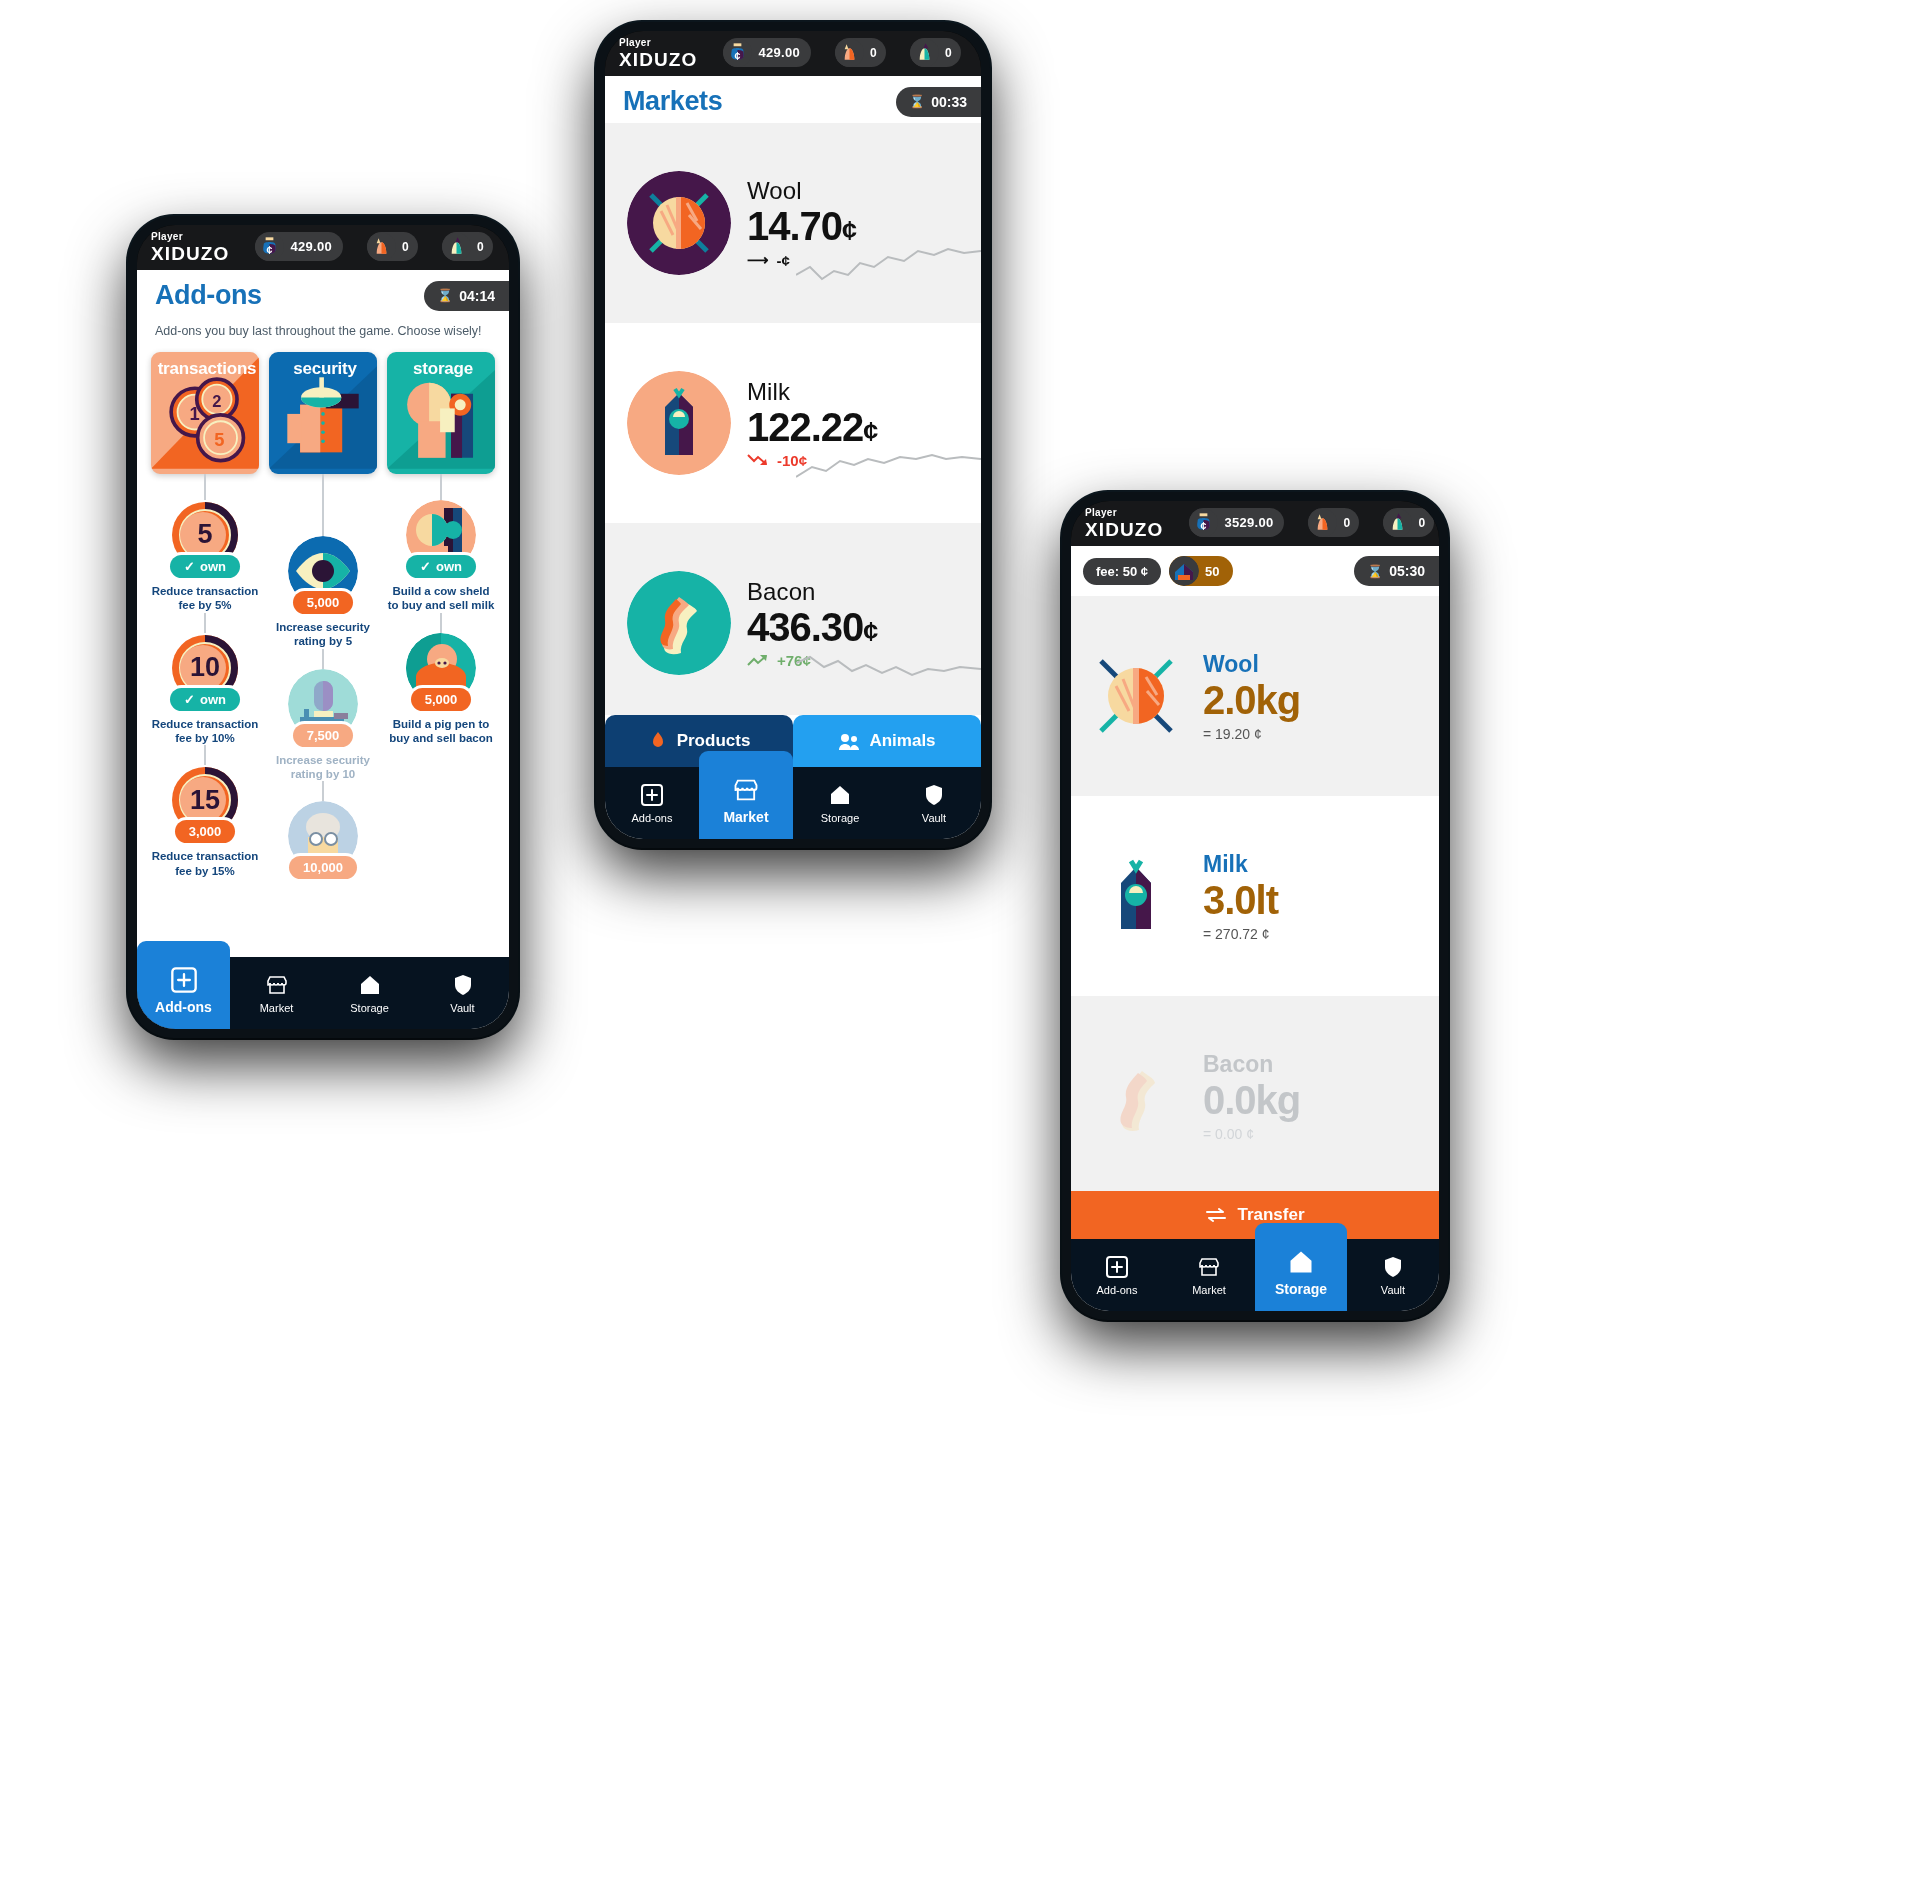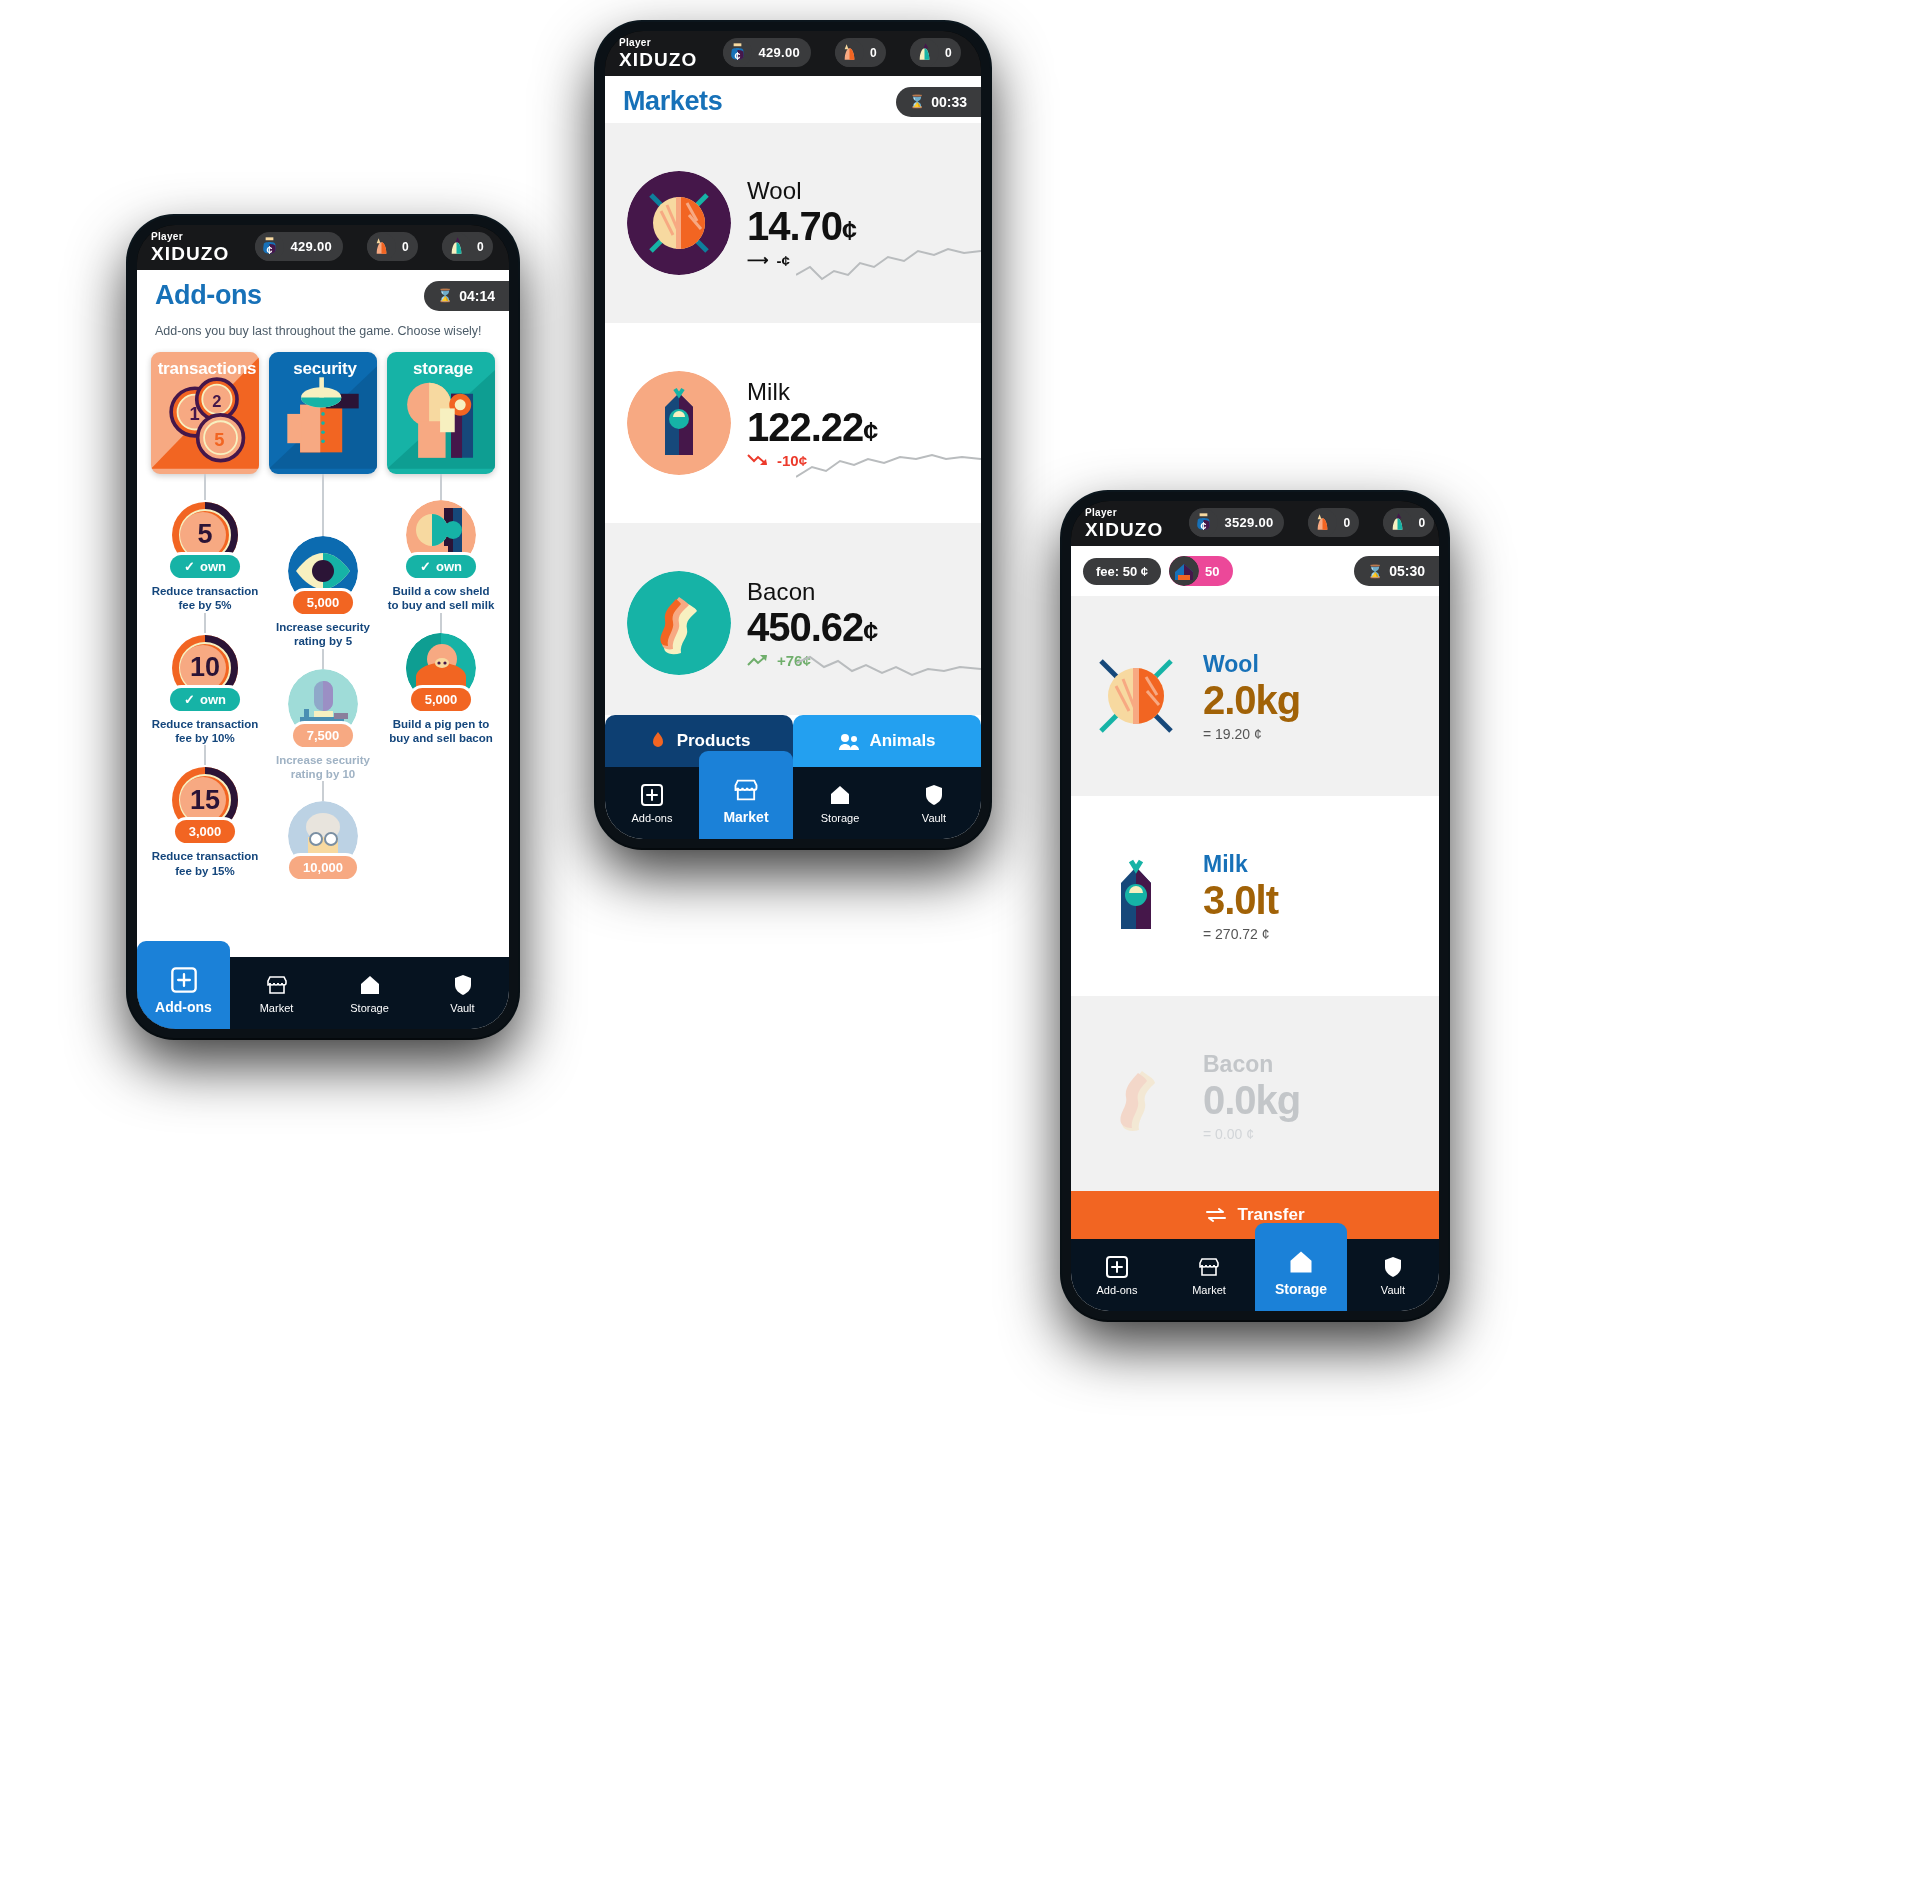--- a/index.html
+++ b/index.html
@@ -190,21 +190,21 @@
     display: flex; align-items: center; gap: 8px;
     padding: 10px 12px; background: #fff; flex: none;
     justify-content: space-between;
   }
   .st-left { display: flex; align-items: center; gap: 8px; }
   .chip-dark {
     background: #3a3b3d; color: #fff; border-radius: 16px;
     padding: 6px 13px; font-size: 13px; font-weight: bold;
   }
   .chip-ico {
-    background: #ec4899; color: #fff; border-radius: 16px;
+    background: #a16207; color: #fff; border-radius: 16px;
     display: flex; align-items: center; gap: 6px; padding-right: 13px;
     height: 30px;
   }
   .chip-ico .ic { width: 30px; height: 30px; border-radius: 50%; overflow: hidden; flex: none; }
   .chip-ico .val { font-size: 13px; font-weight: bold; }
   .storage-list { flex: 1; overflow: hidden; }
   .storage-row {
     display: flex; align-items: center; gap: 22px;
     padding: 26px 20px; height: 200px;
   }
@@ -660,21 +660,21 @@
               <svg viewBox="0 0 104 104" width="104" height="104">
                   <circle cx="52" cy="52" r="52" fill="#16b3a6"></circle>
                   <path d="M38 80c-4-10 6-16 4-26s8-18 14-24c6 4 12 6 14 10-6 6-12 10-10 18s-8 14-6 24c-6 2-12 2-16-2z" fill="#f7f0c0"></path>
                   <path d="M36 76c-4-10 6-16 4-26s8-18 12-24c4 3 8 5 10 8-6 6-12 10-10 18s-8 16-6 26c-4 1-8 0-10-2z" fill="#f7a982"></path>
                   <path d="M34 72c-3-9 6-14 4-23s7-16 11-21c2 2 4 3 5 5-5 6-10 10-8 18s-7 15-5 24c-3 0-6-1-7-3z" fill="#f26522"></path>
                 </svg>
             </div>
             <div class="m-info">
               <div class="m-name">Bacon</div>
               <div class="m-price">
-                <span>450.62</span><span class="cent">¢</span>
+                <span>436.30</span><span class="cent">¢</span>
               </div>
               <div class="m-delta up">
                 <svg width="22" height="14" viewBox="0 0 22 14">
                     <polyline points="1,12 7,6 11,10 19,3" fill="none" stroke="#6fae6b" stroke-width="2"></polyline>
                     <polygon points="20,2 13,2 19,8" fill="#6fae6b"></polygon>
                   </svg>
                 <span>+76¢</span>
               </div>
             </div>
             <svg class="sparkline" viewBox="0 0 185 56" preserveAspectRatio="none">

